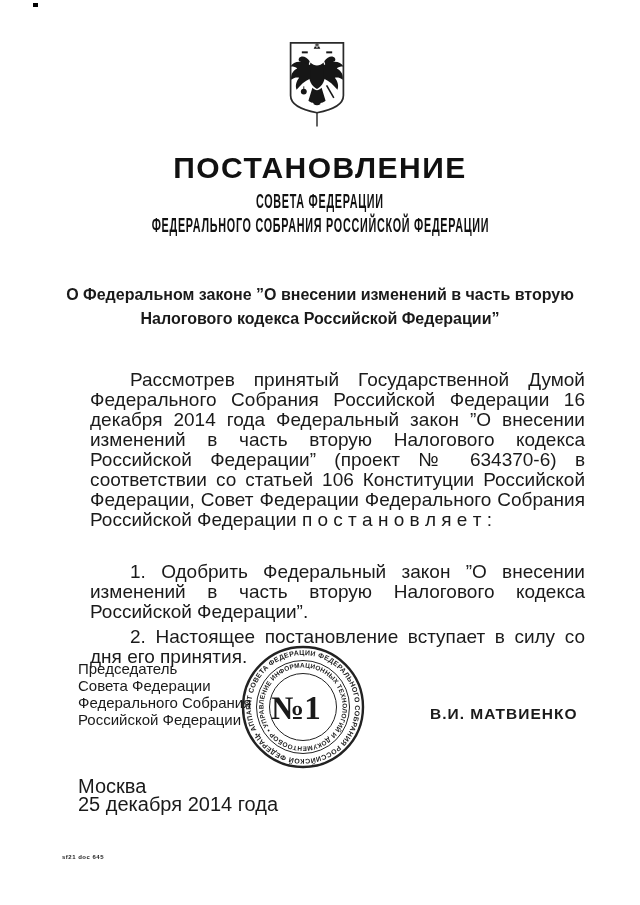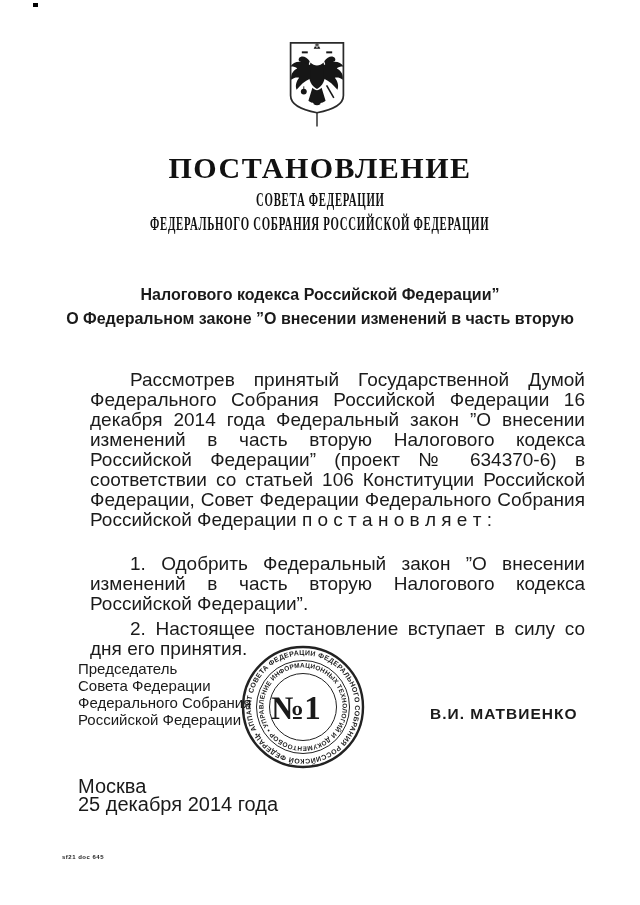--- a/index.html
+++ b/index.html
@@ -7,39 +7,39 @@
   .page {
     position:relative; width:640px; height:905px; margin:0 auto;
     background:#ffffff; color:#1a1a1a;
     font-family:"Liberation Sans", sans-serif;
     overflow:hidden;
   }
   .speck { position:absolute; left:33px; top:3px; width:5px; height:4px; background:#000; }
 
   .coat { position:absolute; left:284px; top:40px; }
 
-  .title-block { position:absolute; top:151px; left:0; right:0; text-align:center;font-family:Liberation Serif, serif; }
+  .title-block { position:absolute; top:151px; left:0; right:0; text-align:center; }
   .doc-title { font-size:30px; font-weight:bold; letter-spacing:1.5px; color:#111; }
   .doc-subtitle { margin-top:7px; font-size:15px; font-weight:bold; }
   .doc-subtitle .condensed {
     display:inline-block; transform:scale(0.72,1.3); transform-origin:center;
     letter-spacing:1px; white-space:nowrap; color:#111;
   }
 
   .subject {
     position:absolute; top:283px; left:60px; right:60px;
     text-align:center; font-weight:bold; font-size:16px; line-height:24px;
   }
 
   .body-text {
     position:absolute; top:370px; left:90px; width:495px;
     font-size:19px; line-height:20px; text-align:justify;
   }
   .body-text p { text-indent:40px; }
-  .body-text .item1 { margin-top:24px; }
+  .body-text .item1 { margin-top:32px; }
   .body-text .item2 { margin-top:5px; }
 
   .signature {
     position:absolute; top:660px; left:78px;
     font-size:15px; font-weight:normal; line-height:17px;
   }
   .signee {
     position:absolute; top:705px; left:430px;
     font-size:15.5px; font-weight:bold; letter-spacing:1px; white-space:nowrap;
   }
@@ -89,22 +89,22 @@
     <div class="doc-title">ПОСТАНОВЛЕНИЕ</div>
     <div class="doc-subtitle">
       <span class="condensed">СОВЕТА ФЕДЕРАЦИИ</span>
     </div>
     <div class="doc-subtitle">
       <span class="condensed">ФЕДЕРАЛЬНОГО СОБРАНИЯ РОССИЙСКОЙ ФЕДЕРАЦИИ</span>
     </div>
   </div>
 
   <div class="subject">
+    <div>О Федеральном законе ”О внесении изменений в часть вторую</div>
     <div>Налогового кодекса Российской Федерации”</div>
-    <div>О Федеральном законе ”О внесении изменений в часть вторую</div>
   </div>
 
   <div class="body-text">
     <p>Рассмотрев принятый Государственной Думой Федерального Собрания Российской Федерации 16 декабря 2014 года Федеральный закон ”О внесении изменений в часть вторую Налогового кодекса Российской Федерации” (проект № 634370-6) в соответствии со статьей 106 Конституции Российской Федерации, Совет Федерации Федерального Собрания Российской Федерации п о с т а н о в л я е т :</p>
     <p class="item1">1. Одобрить Федеральный закон ”О внесении изменений в часть вторую Налогового кодекса Российской Федерации”.</p>
     <p class="item2">2. Настоящее постановление вступает в силу со дня его принятия.</p>
   </div>
 
   <div class="signature">
     <div>Председатель</div>

